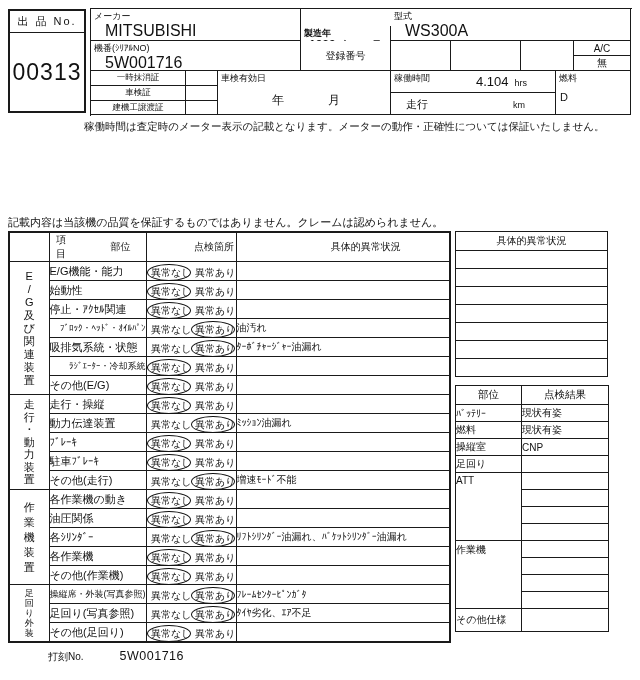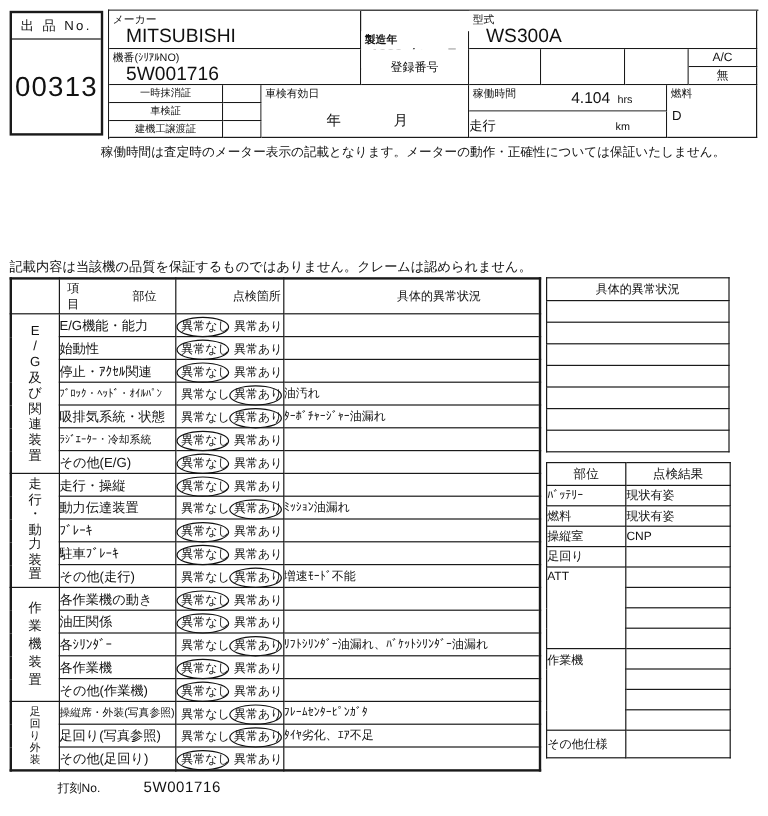--- a/index.html
+++ b/index.html
@@ -39,42 +39,42 @@
   .slbl{display:block;font-size:9px;padding:2px 3px 0;line-height:10px;}
   .sval{display:block;font-size:16px;padding-left:14px;margin-top:1px;}
   .mfg-line{display:flex;align-items:flex-start;padding:0 8px;font-size:11px;margin-top:0;}
   .mfg-line .y4{font-size:12px;}
   .mfg-line .yy{margin-left:6px;}
   .mfg-line .mm{margin-left:auto;}
   .shaken-line{position:absolute;bottom:5px;left:54px;display:flex;gap:44px;font-size:12px;}
   .hours-line{position:absolute;top:3px;right:28px;display:flex;align-items:baseline;gap:6px;}
   .hours-line .num{font-size:13px;}
   .hours-line .unit{font-size:9px;}
-  .mil-lbl{position:absolute;left:0;top:4px;font-size:11px;}
+  .mil-lbl{position:absolute;left:15px;top:4px;font-size:11px;}
   .mil-unit{position:absolute;right:30px;bottom:4px;font-size:9px;}
   .fuel-val{display:block;font-size:11px;padding-left:4px;margin-top:8px;}
 
   
   .meter-note{position:absolute;left:84px;top:120px;font-size:10.5px;white-space:nowrap;}
   .disclaimer{position:absolute;left:8px;top:215px;font-size:11px;white-space:nowrap;}
 
   
   table{border-collapse:collapse;table-layout:fixed;}
   .main-table{position:absolute;left:8px;top:231px;width:441px;border:2px solid #1a1a1a;}
   .main-table th,.main-table td{border:1px solid #1a1a1a;padding:0;}
   .main-table th{height:18px;font-size:10px;font-weight:normal;padding-left:46px;}
   .main-table td{height:17px;}
   .group-cell{text-align:center;vertical-align:middle;}
   .vtext{white-space:pre-line;text-align:center;margin:0 auto;}
   .g0 .vtext{font-size:11px;line-height:13px;}
   .g1 .vtext{font-size:11px;line-height:12.5px;}
   .g2 .vtext{font-size:11px;line-height:15px;}
   .g3 .vtext{font-size:9px;line-height:10px;}
   .part-cell{font-size:11px;padding-left:3px;white-space:nowrap;overflow:hidden;}
-  .part-cell.sm{font-size:9px;}
+  .part-cell.sm{font-size:9px;text-align:right;}
   .check-cell{text-align:right;}
   .opt{display:inline-block;width:44px;font-size:10px;line-height:11px;position:relative;}
   .opt.circled::after{content:'';position:absolute;left:-1px;right:1px;top:-3px;bottom:-3px;border:1.5px solid #111;border-radius:50%;}
   .detail-cell{font-size:10px;padding-left:4px;white-space:nowrap;overflow:hidden;}
 
   
   .detail-box{position:absolute;left:455px;top:231px;width:153px;border:1.5px solid #1a1a1a;}
   .detail-box th,.detail-box td{border:1px solid #1a1a1a;padding:0;}
   .detail-box th{height:18px;font-size:10px;font-weight:normal;}
   .detail-box td{height:17px;}

